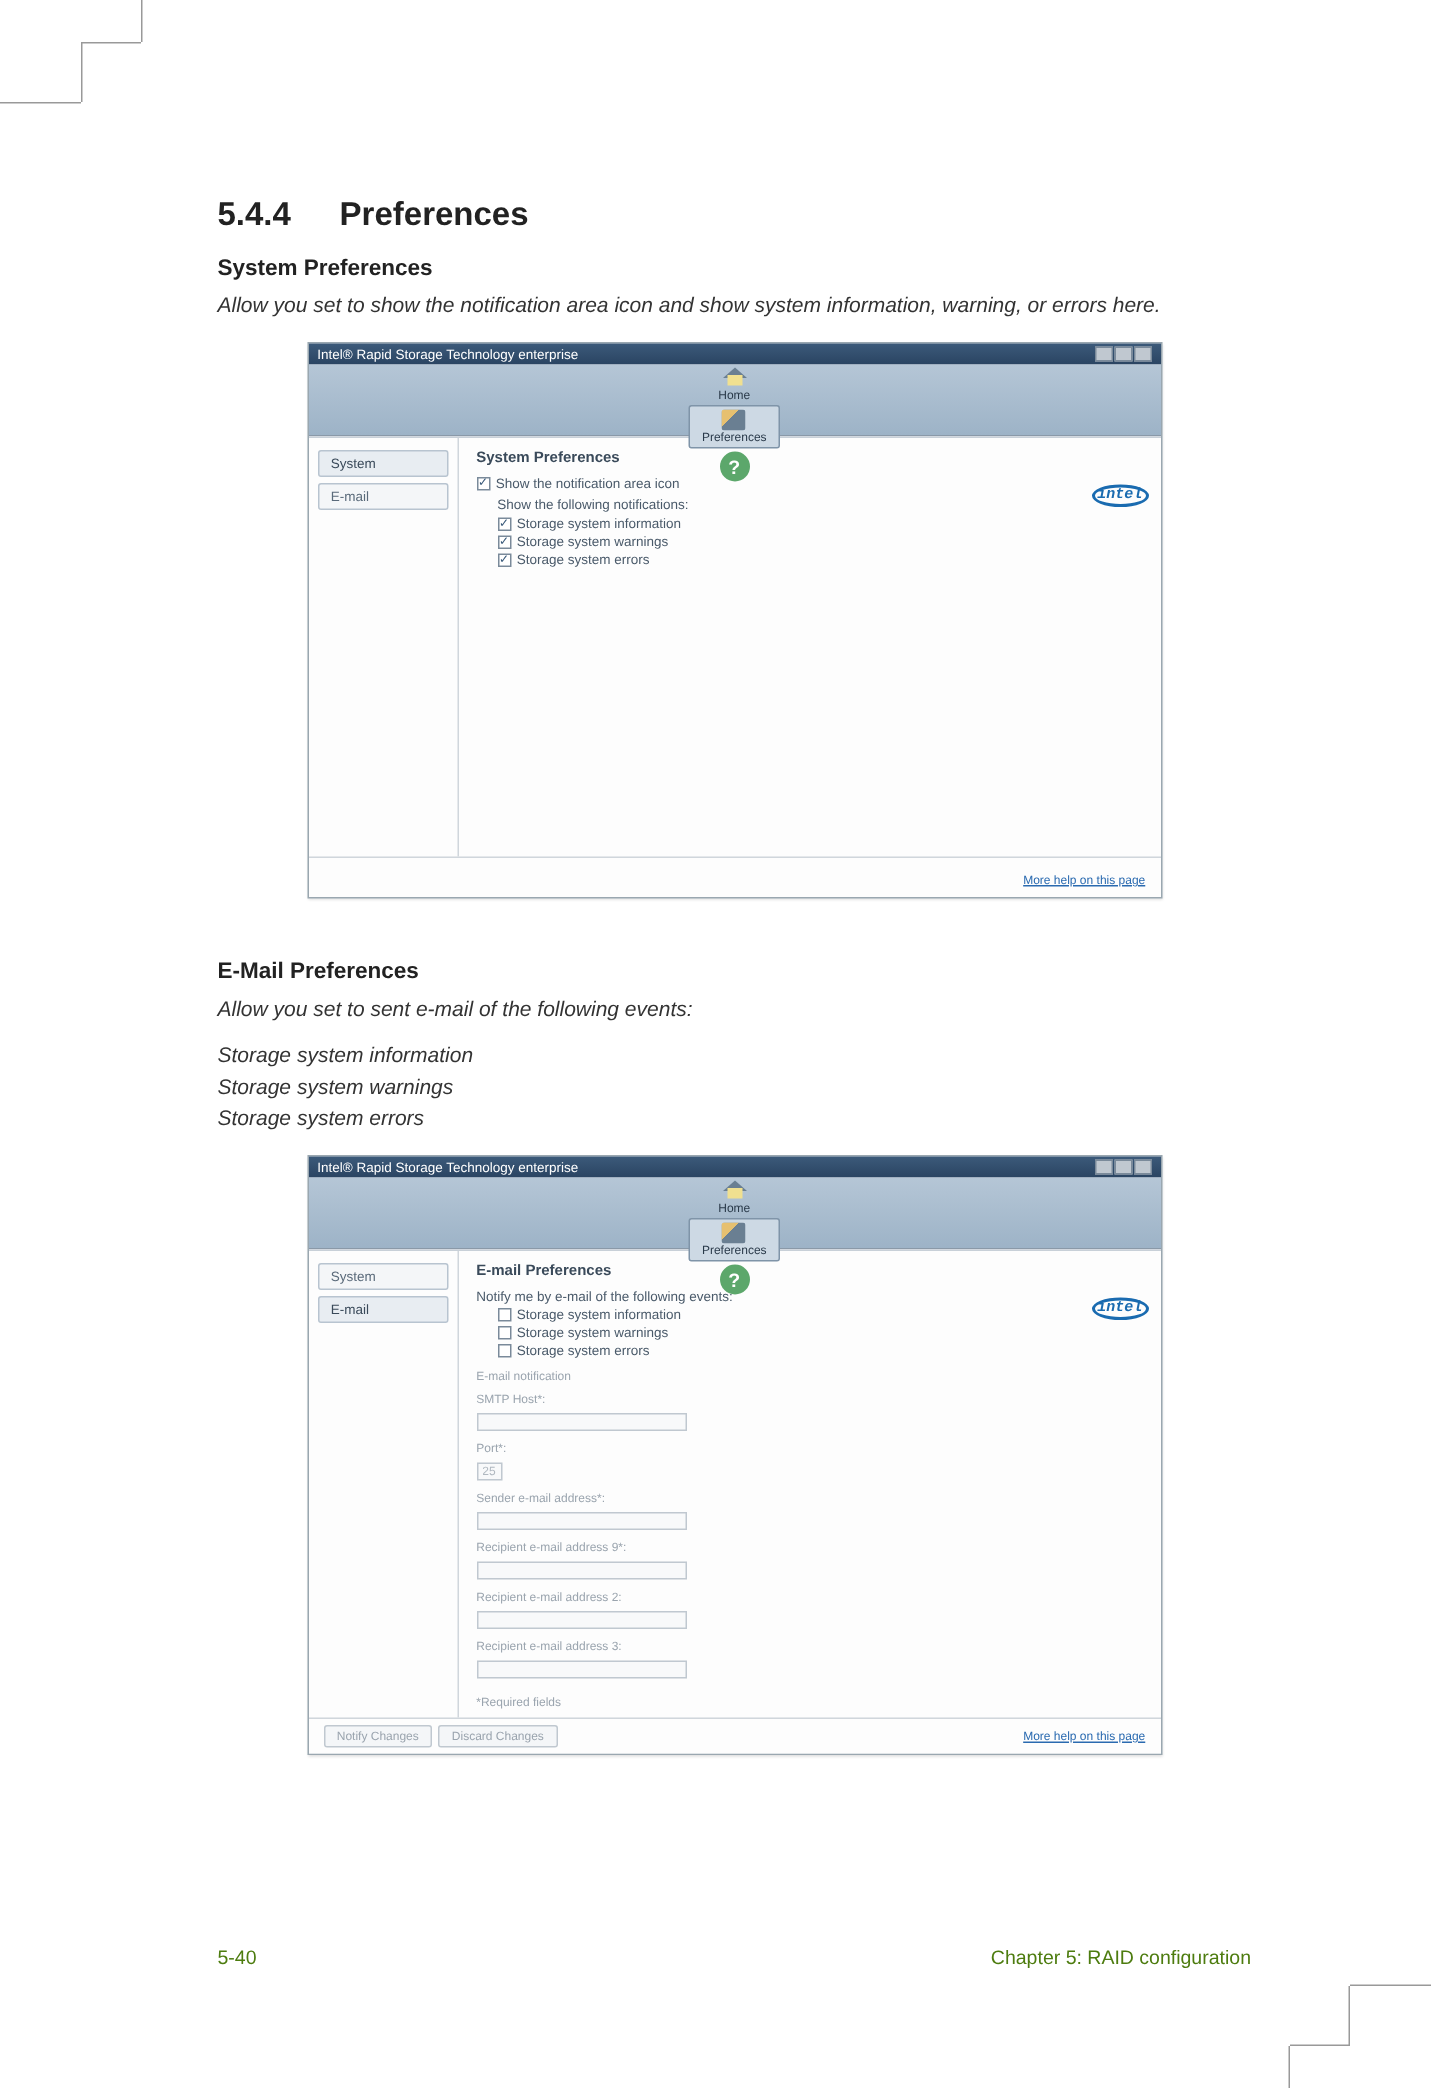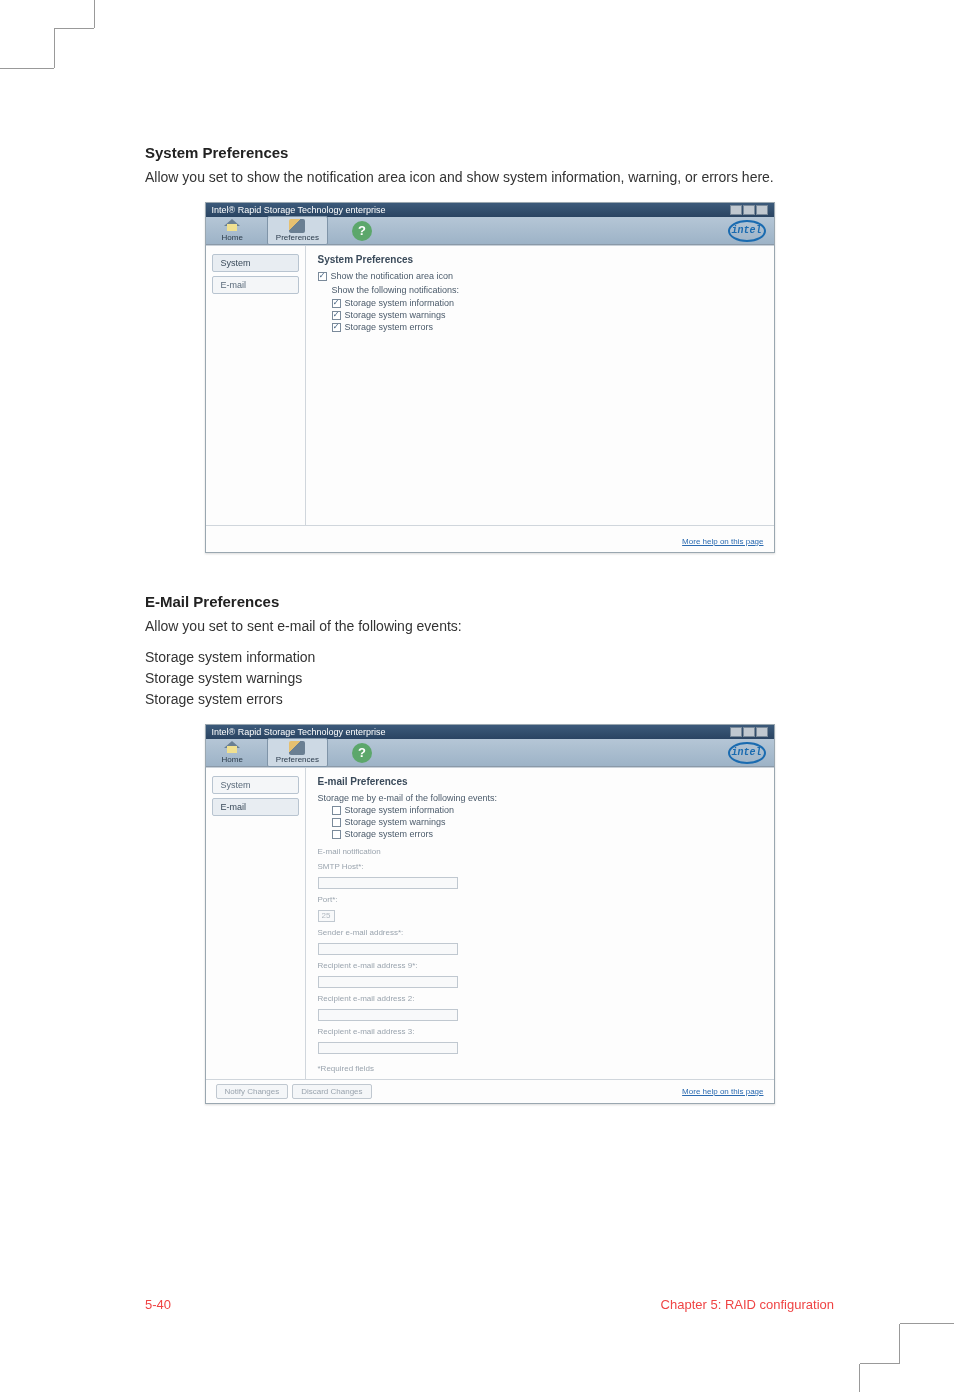--- a/index.html
+++ b/index.html
@@ -37,21 +37,21 @@
   .page {
     position: absolute;
     top: 130px;
     left: 145px;
     right: 120px;
     bottom: 80px;
   }
   .section-num { font-size: 22px; font-weight: bold; color: #222; display: inline-block; margin-right: 28px; }
   .section-title { font-size: 22px; font-weight: bold; color: #222; display: inline-block; }
   .sub-h { font-size: 15px; font-weight: bold; color: #222; margin-top: 14px; }
-  .body-text { font-size: 14px; color: #333; margin-top: 6px; line-height: 1.5; }
+  .body-text { font-size: 14px; color: #333; margin-top: 6px; line-height: 1.5; font-style: italic; }
 
   .screenshot {
     margin: 14px auto 0;
     width: 570px;
     border: 1px solid #9aa7b0;
     background: #eef1f4;
     box-shadow: 0 1px 2px rgba(0,0,0,0.15);
   }
   .ss-titlebar {
     background: linear-gradient(#3c5a7a,#2a4462);
@@ -59,26 +59,27 @@
     font-size: 9px;
     padding: 2px 6px;
     display: flex;
     justify-content: space-between;
     align-items: center;
   }
   .ss-titlebar .winbtns { display: flex; gap: 1px; }
   .ss-titlebar .winbtn { width: 12px; height: 10px; background: #c0c8d0; border: 1px solid #7a8a9a; }
   .ss-toolbar {
     background: linear-gradient(#b5c6d6,#9db3c7);
-    height: 28px;
+    height: 48px;
     display: flex;
     align-items: center;
     padding: 0 8px;
-    gap: 16px;
+    gap: 0;
     border-bottom: 1px solid #8a99a8;
+    flex-direction: column;
   }
   .tb-btn {
     display: flex; flex-direction: column; align-items: center;
     padding: 2px 8px; font-size: 8px; color: #2a3a4a;
   }
   .tb-btn.active { background: #cdd9e4; border: 1px solid #7f94a8; border-radius: 2px; }
   .tb-ico-home { width: 16px; height: 14px; }
   .tb-ico-home::before { content: ""; display: block; width: 0; height: 0; border-left: 8px solid transparent; border-right: 8px solid transparent; border-bottom: 7px solid #6a7f92; margin-bottom: -2px; }
   .tb-ico-home::after { content: ""; display: block; width: 10px; height: 7px; background: #f0e090; margin: 0 auto; }
   .tb-ico-wrench { width: 16px; height: 14px; background: linear-gradient(135deg,#e6c070 40%, transparent 40%), #6a7f92; border-radius: 2px; }
@@ -112,35 +113,39 @@
   .more-help { font-size: 8px; color: #2a6ab0; text-decoration: underline; }
   .ss-footer-1 { border-top: 1px solid #d0d6dc; padding: 4px 10px; text-align: right; background: #fdfdfd; }
 
   .page-footer {
     position: absolute;
     bottom: 0;
     left: 0; right: 0;
     display: flex;
     justify-content: space-between;
     font-size: 13px;
-    color: #ef4444;
+    color: #4d7c0f;
   }
 </style>
 </head>
 <body>
 
 <div class="crop-top-left"></div>
 <div class="crop-top-v"></div>
 <div class="crop-top-h"></div>
 <div class="crop-bottom-right"></div>
 <div class="crop-bottom-v"></div>
 <div class="crop-bottom-h"></div>
 
 <div class="page">
 
+  <div>
+    <span class="section-num">5.4.4</span>
+    <span class="section-title">Preferences</span>
+  </div>
 
   <div class="sub-h">System Preferences</div>
   <div class="body-text">Allow you set to show the notification area icon and show system information, warning, or errors here.</div>
 
   <div class="screenshot">
     <div class="ss-titlebar">
       <span>Intel® Rapid Storage Technology enterprise</span>
       <span class="winbtns">
         <span class="winbtn"></span>
         <span class="winbtn"></span>
@@ -223,21 +228,21 @@
       </div>
       <div class="intel-logo">intel</div>
     </div>
     <div class="ss-body">
       <div class="ss-side">
         <div class="side-tab">System</div>
         <div class="side-tab sel">E-mail</div>
       </div>
       <div class="ss-main">
         <div class="pane-title">E-mail Preferences</div>
-        <div class="chk-row" style="margin-bottom:2px">Storage me by e-mail of the following events:</div>
+        <div class="chk-row" style="margin-bottom:2px">Notify me by e-mail of the following events:</div>
         <div class="subgroup" style="margin-top:0">
           <div class="chk-row">
               <span class="chkbox"></span>
               <span>Storage system information</span>
             </div>
           <div class="chk-row">
               <span class="chkbox"></span>
               <span>Storage system warnings</span>
             </div>
           <div class="chk-row">

